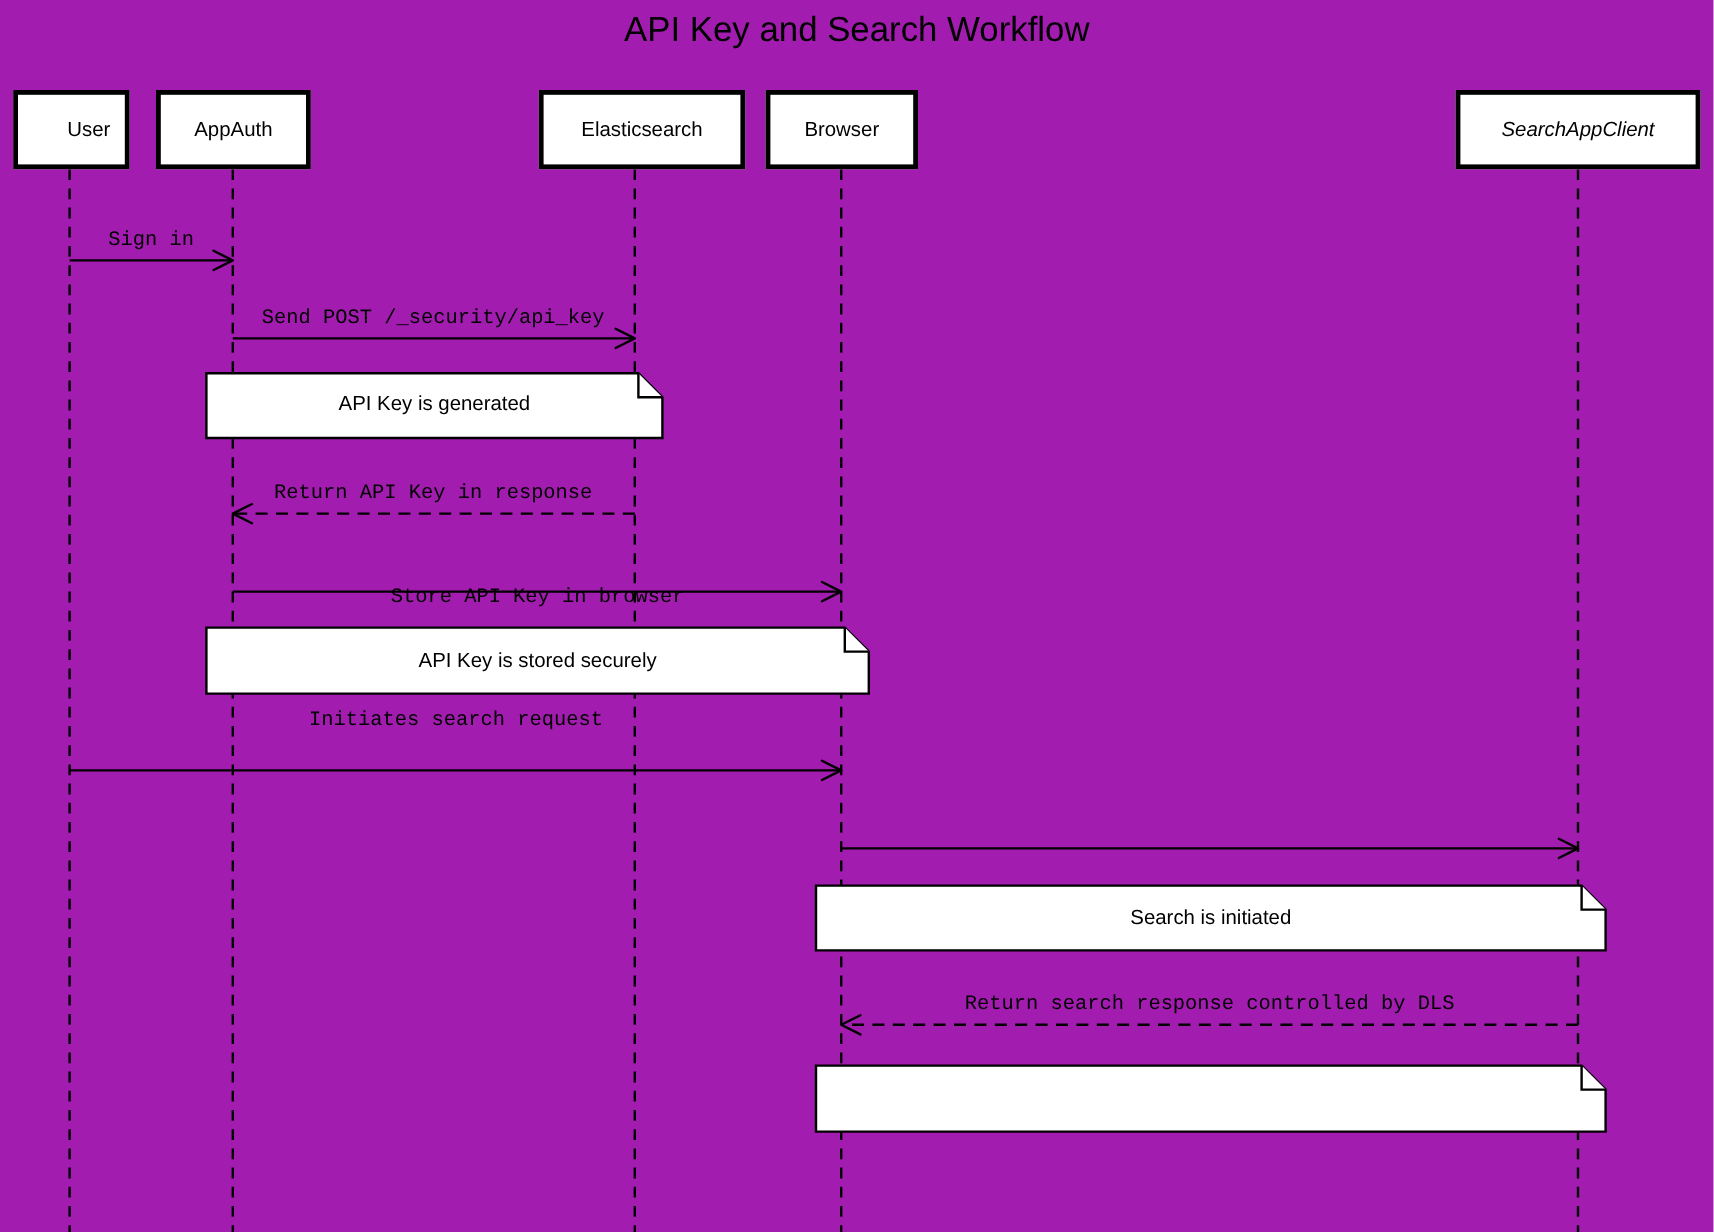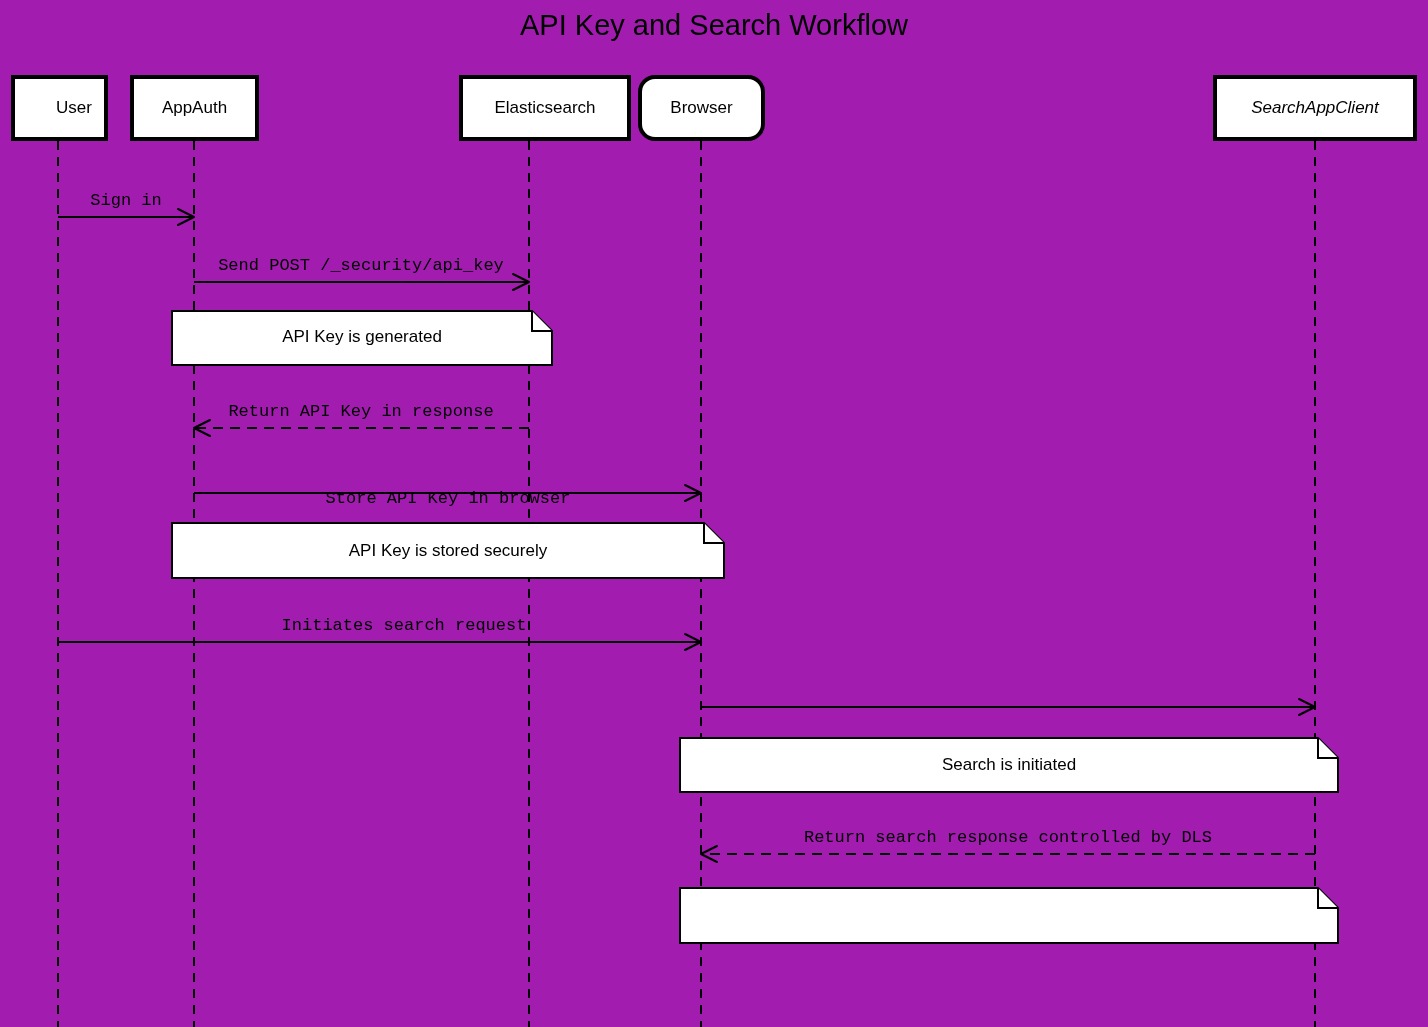--- a/index.html
+++ b/index.html
@@ -149,34 +149,34 @@
     <path class="note-shape" d="M680 888 H1318 L1338 908 V943 H680 Z"></path>
     <path class="note-fold" d="M1318 888 V908 H1338"></path>
   </svg>
 
   <div class="actor-box" style="left:11px;  width:97px;padding-left:29px;">
       <span>User</span>
     </div>
   <div class="actor-box" style="left:130px; width:129px;">
       <span>AppAuth</span>
     </div>
-  <div class="actor-box" style="left:459px; width:172px;">
+  <div class="actor-box" style="left:449px; width:172px;">
       <span>Elasticsearch</span>
     </div>
-  <div class="actor-box" style="left:638px; width:127px;border-radius:17px;">
+  <div class="actor-box" style="left:638px; width:127px;">
       <span>Browser</span>
     </div>
   <div class="actor-box" style="left:1213px;width:204px;font-style:italic;">
       <span>SearchAppClient</span>
     </div>
 
   <div class="msg-label" style="left:126px;  top:190px;">Sign in</div>
   <div class="msg-label" style="left:361px;  top:255px;">Send POST /_security/api_key</div>
   <div class="msg-label" style="left:361px;  top:401px;">Return API Key in response</div>
   <div class="msg-label" style="left:448px;  top:466px;margin-top:22px;">Store API Key in browser</div>
-  <div class="msg-label" style="left:380px;  top:615px;margin-left:24px;">Initiates search request</div>
+  <div class="msg-label" style="left:380px;  top:590px;">Initiates search request</div>
   <div class="msg-label" style="left:1008px; top:827px;">Return search response controlled by DLS</div>
 
   <div class="note-label" style="left:172px; top:311px; width:380px; height:51px;">API Key is generated</div>
   <div class="note-label" style="left:172px; top:523px; width:552px; height:55px;">API Key is stored securely</div>
   <div class="note-label" style="left:680px; top:738px; width:658px; height:54px;">Search is initiated</div>
 
 </div>
 
 </body></html>

